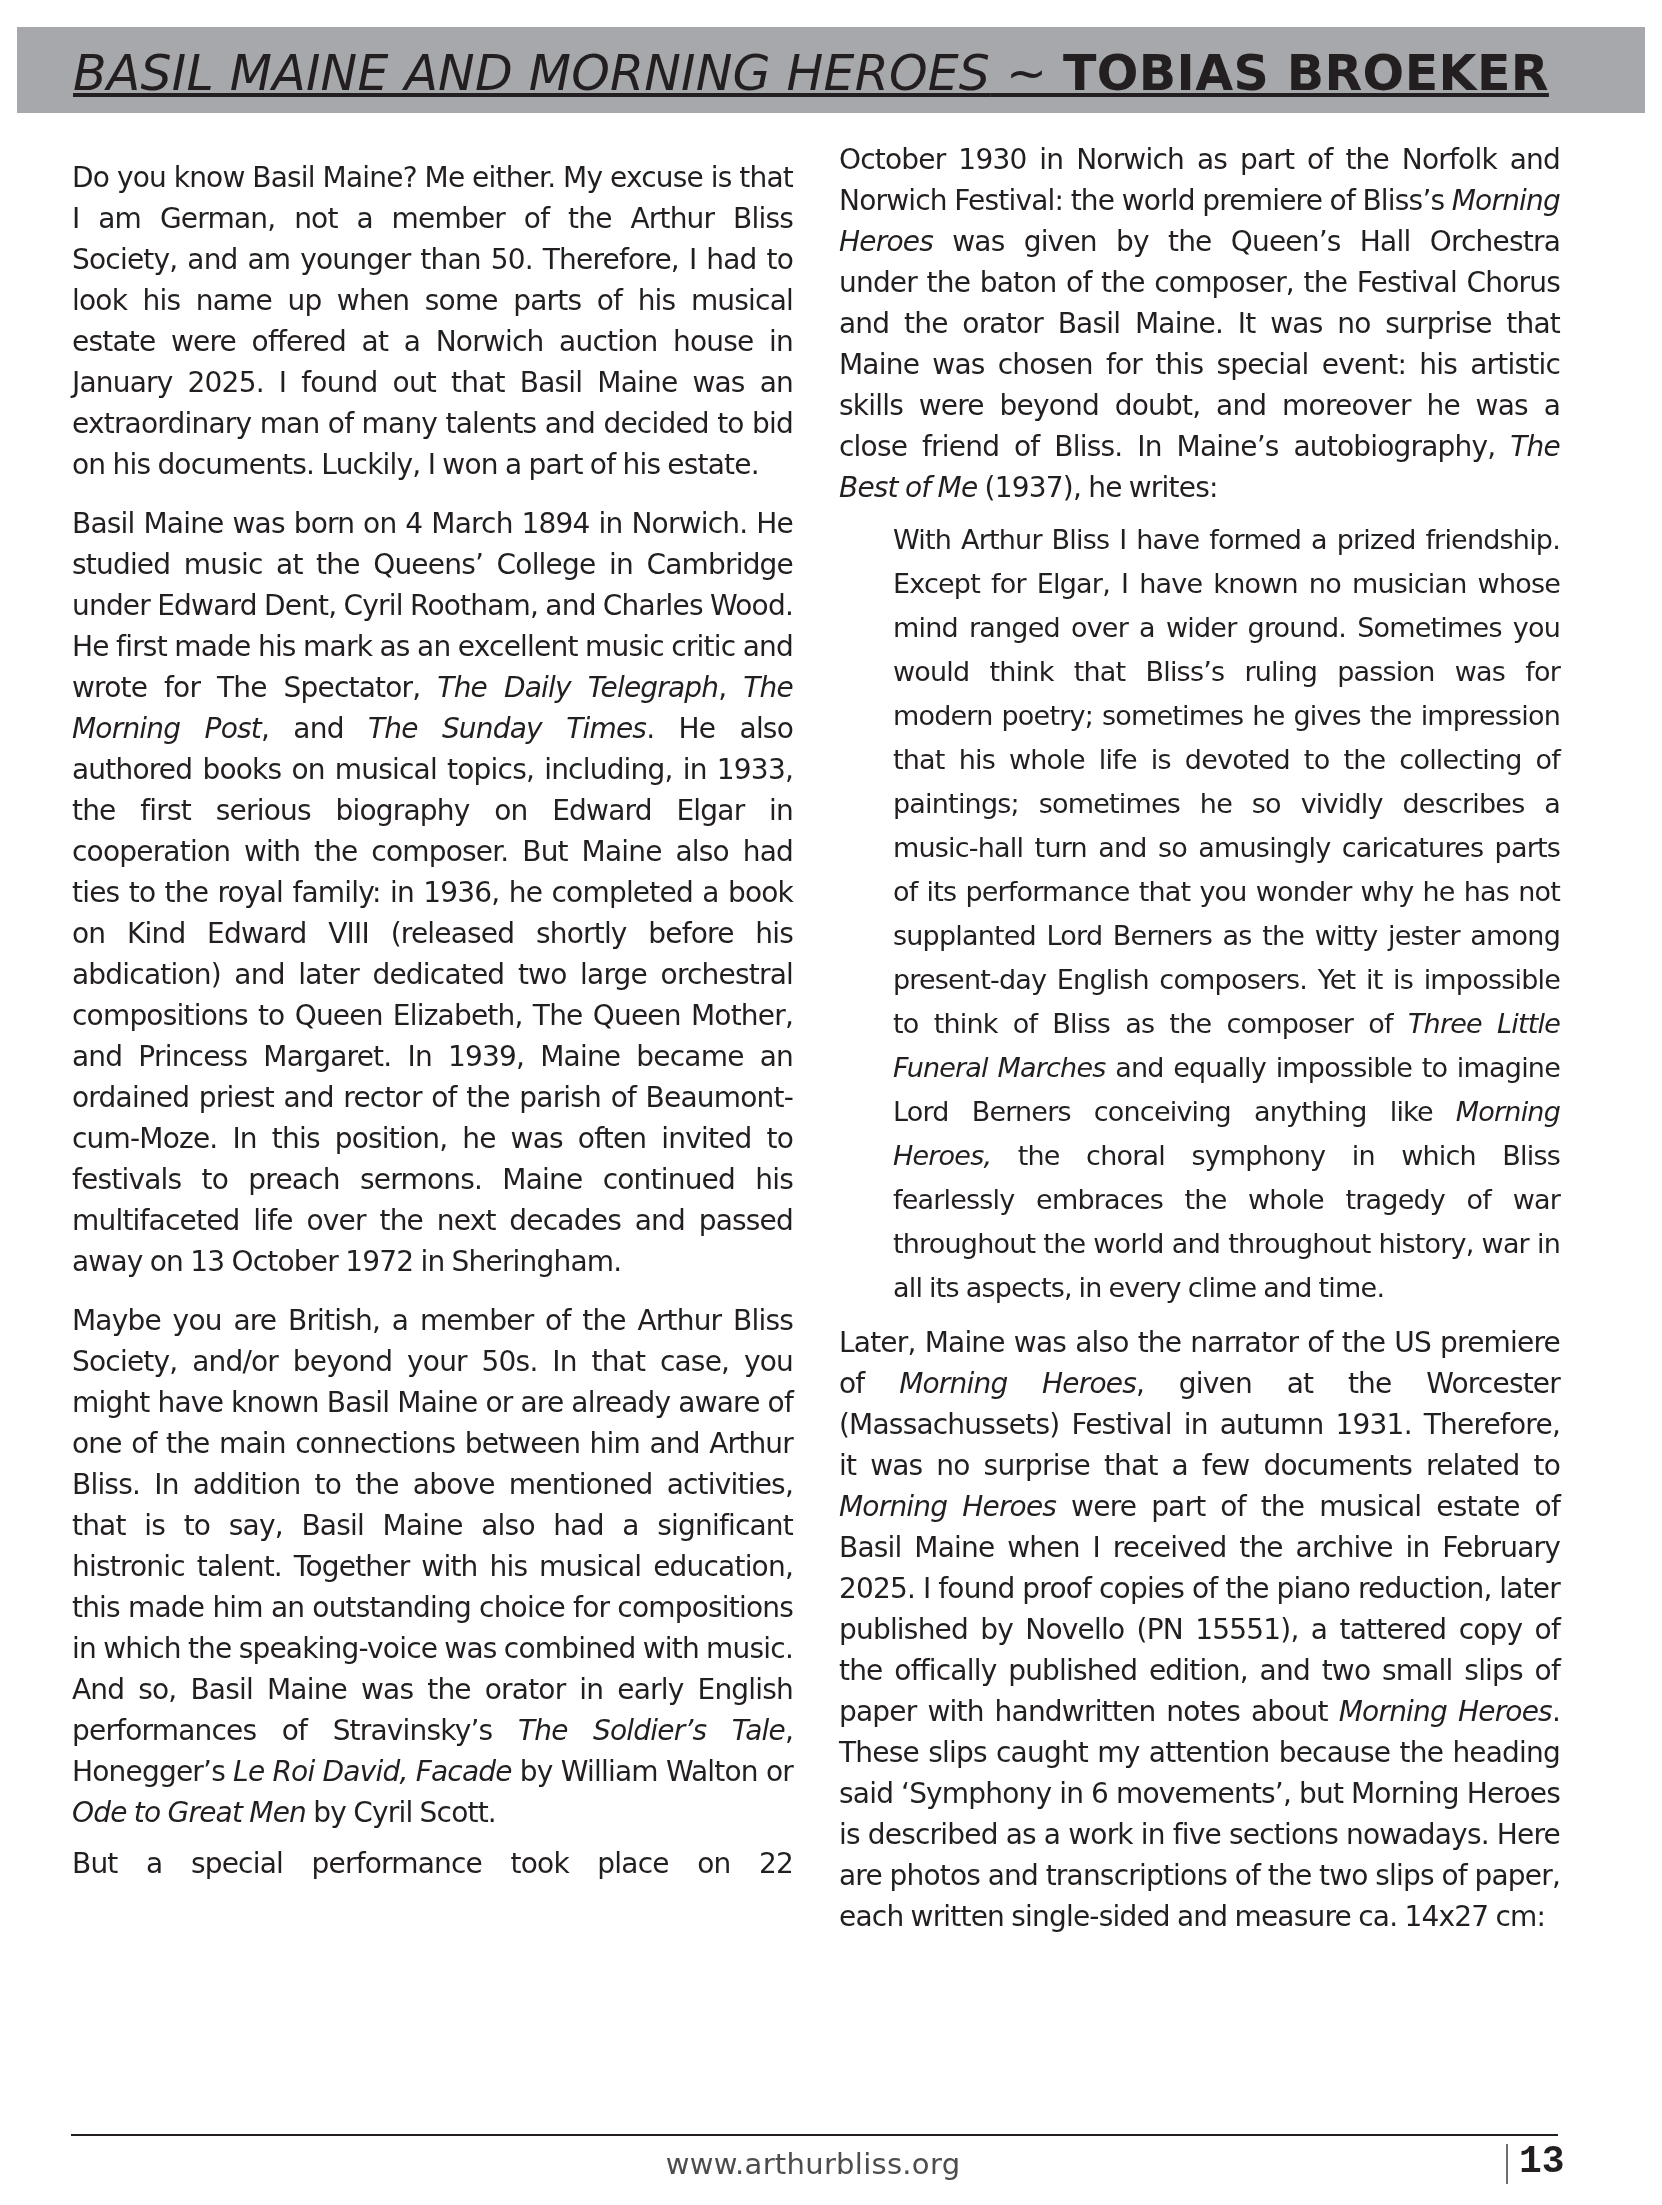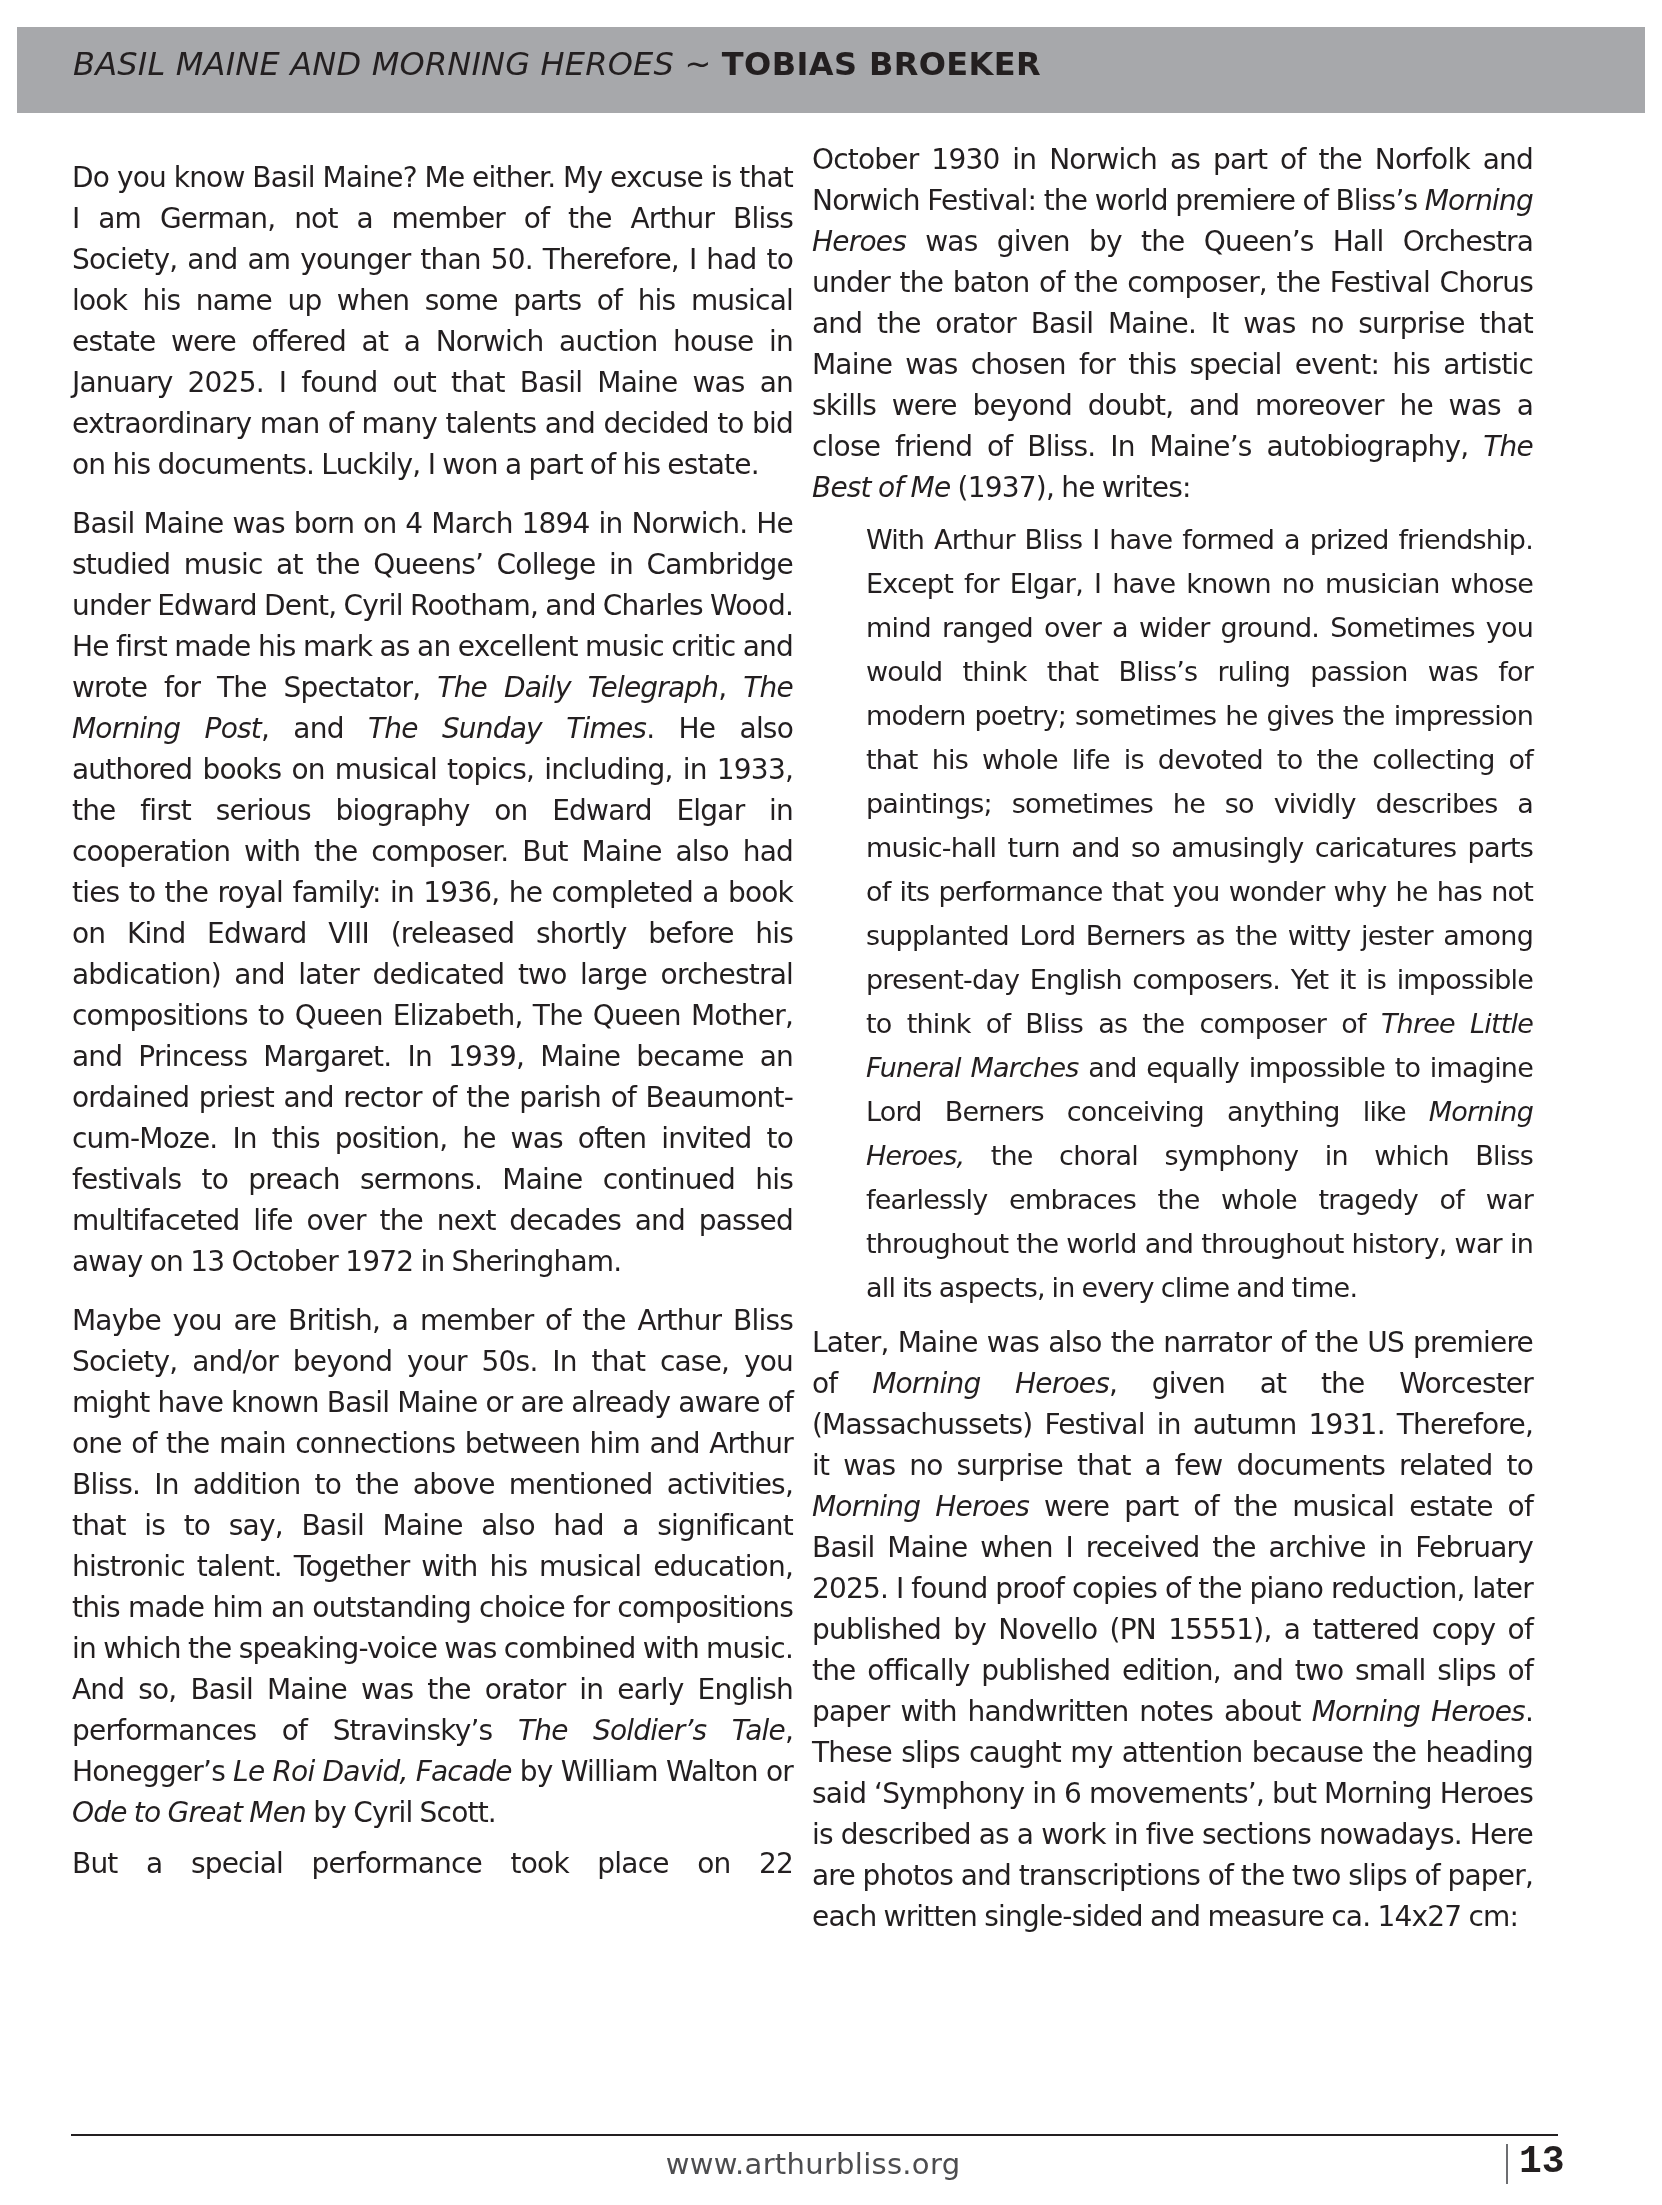--- a/index.html
+++ b/index.html
@@ -17,45 +17,46 @@
       top: 27px;
       width: 1628px;
       height: 86px;
       background: #a7a8ab;
     }
     .header-title {
       position: absolute;
       left: 73px;
       top: 45px;
       font-family: "DejaVu Sans", sans-serif;
-      font-size: 32px;
+      font-size: 49px;
       letter-spacing: 0.2px;
       white-space: nowrap;
       color: #231f20;
       transform: scaleX(1.0);
       transform-origin: left;
+      text-decoration: underline;
     }
     .header-title .h-italic { font-style: italic; font-weight: normal; }
     .header-title .h-sep { font-style: normal; }
     .header-title .h-author { font-style: normal; font-weight: bold; letter-spacing: 0.4px; }
 
     .column {
       position: absolute;
       top: 139px;
       width: 721px;
       font-family: "DejaVu Sans", sans-serif;
       font-size: 28px;
       line-height: 41px;
       text-align: justify;
       letter-spacing: -0.8px;
       word-spacing: -0.9px;
       color: #231f20;
     }
     .col-left { left: 72px; margin-top: 18px; }
-    .col-right { left: 812px; }
+    .col-right { left: 839px; }
     .column p { margin: 0 0 18px 0; hyphens: none; }
     .column p.tight { margin-bottom: 10.4px; }
     .column em { font-style: italic; }
     .blockquote {
       margin: 0 0 12px 54px !important;
       font-size: 27px;
       line-height: 44px;
     }
 
     .footer-rule {

